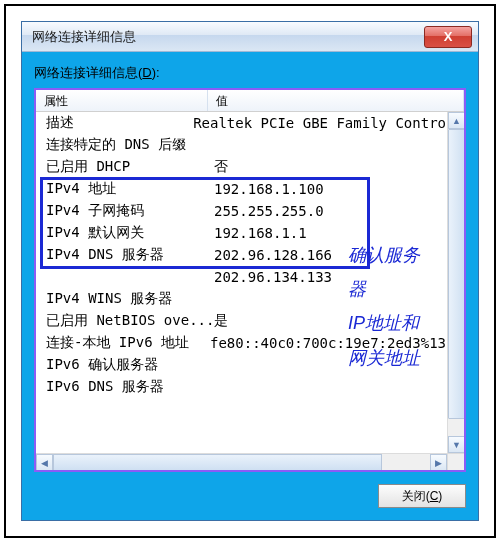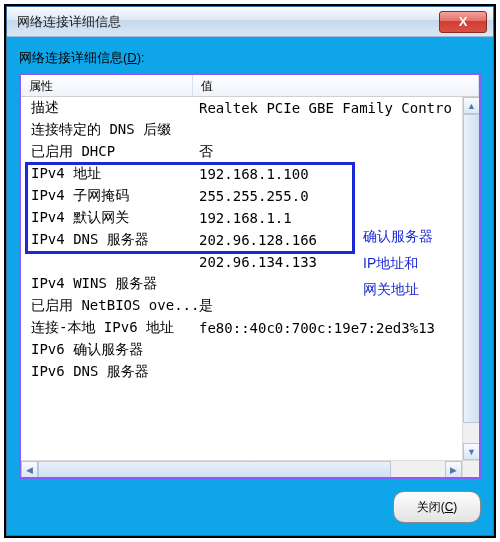--- a/index.html
+++ b/index.html
@@ -9,21 +9,21 @@
     font-family: "Microsoft YaHei", "SimSun", Tahoma, sans-serif;
     font-size: 12px;
     background: #fff;
     width: 500px;
     height: 542px;
   }
   .outer-border {
     border: 2px solid #000;
     width: 492px;
     height: 534px;
-    padding: 0;
+    padding: 15px;
   }
   .window {
     width: 100%;
     height: 100%;
     display: flex;
     flex-direction: column;
     background: #f0f0f0;
     border: 1px solid #3a6ea5;
   }
   .titlebar {
@@ -112,25 +112,26 @@
   .highlight-box {
     position: absolute;
     border: 3px solid #1b29d4;
     pointer-events: none;
   }
   .annotations {
     position: absolute;
     right: 36px;
     top: 126px;
     width: 80px;
-    font-size: 14px;
+    font-size: 18px;
     color: #1b29d4;
     font-family: "Microsoft YaHei", sans-serif;
     line-height: 1.9;
     pointer-events: none;
+    font-style: italic;
   }
   .vscroll {
     position: absolute;
     right: 0; top: 0;
     width: 17px;
     height: calc(100% - 17px);
     background: #f0f0f0;
     border-left: 1px solid #dcdcdc;
   }
   .vscroll .btn, .hscroll .btn {
@@ -171,25 +172,25 @@
     width:17px;height:17px;background:#f0f0f0;
     border-top:1px solid #dcdcdc; border-left:1px solid #dcdcdc;
   }
   .button-row {
     display:flex;
     justify-content:flex-end;
     padding-top:12px;
   }
   .btn-close {
     min-width: 88px;
-    height: 32px;
+    height: 24px;
     padding: 0 12px;
     background: linear-gradient(to bottom,#fdfdfd,#e3e3e3);
     border: 1px solid #8a8a8a;
-    border-radius: 11px;
+    border-radius: 0;
     font-size: 12px;
     font-family: "Microsoft YaHei", sans-serif;
     cursor: pointer;
   }
   .underline-access { text-decoration: underline; }
 </style>
 </head>
 <body>
 
 <div class="outer-border">

